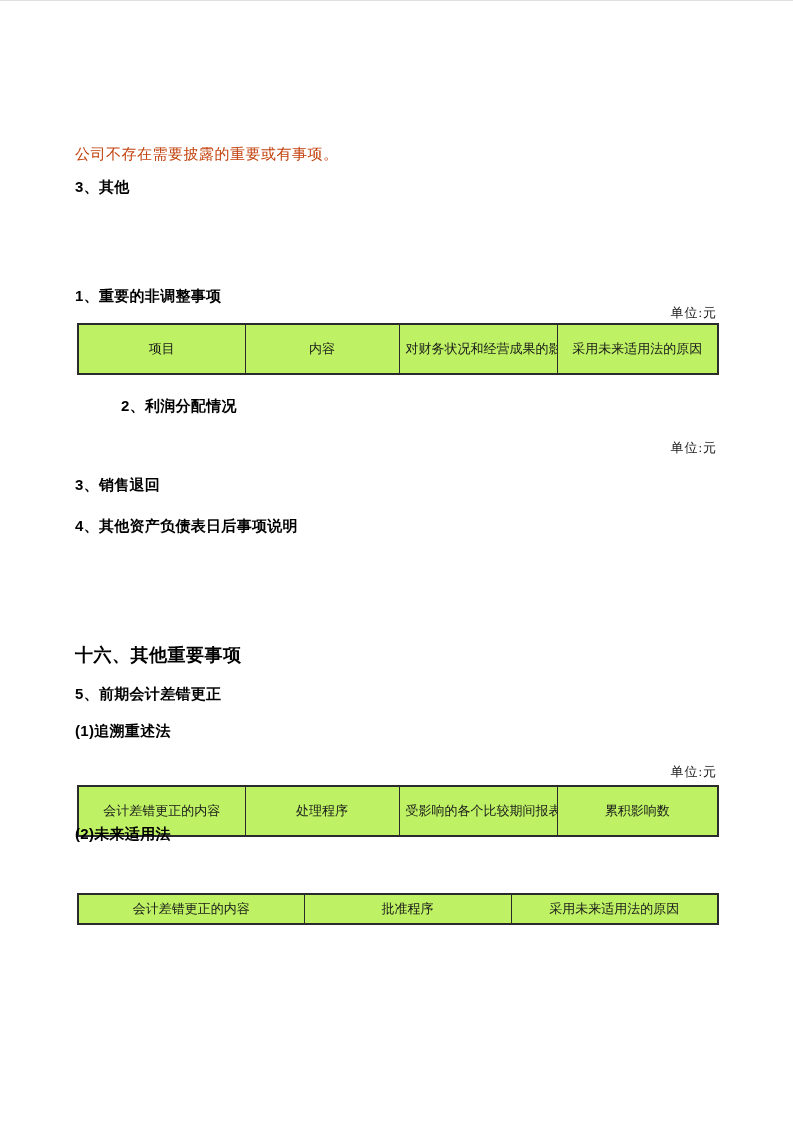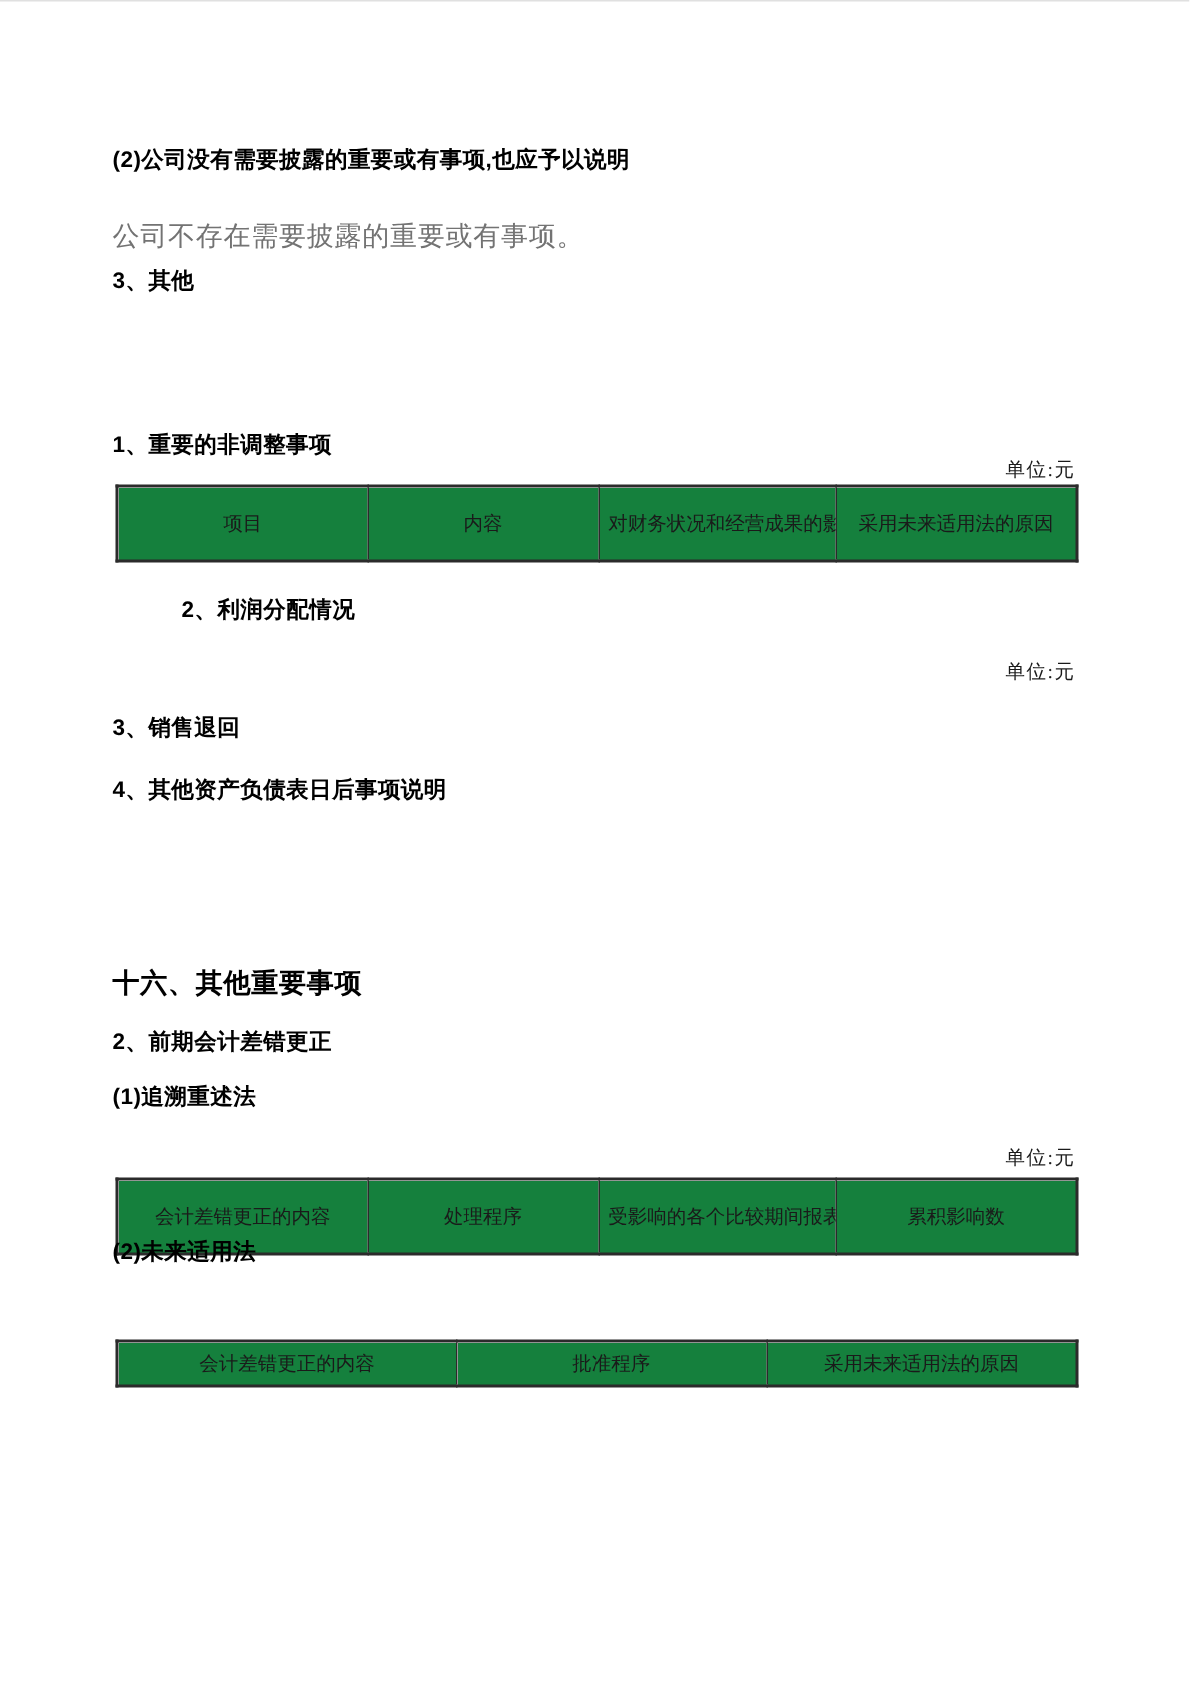--- a/index.html
+++ b/index.html
@@ -16,60 +16,59 @@
   .abs{position:absolute;white-space:nowrap;}
   .hd{
     font-family:"Liberation Sans","DejaVu Sans",sans-serif;
     font-weight:bold;
     color:#000;
   }
   .h1{font-size:18px;letter-spacing:0.5px;}
   .h2{font-size:15px;letter-spacing:0.3px;}
   .h3{font-size:15px;letter-spacing:0.3px;}
   .body-text{
-    font-size:18px;
-    color:#737373;
+    font-size:15px;
+    color:#c2410c;
     letter-spacing:0.5px;
   }
   .para{
     white-space:normal;
     text-align:justify;
     line-height:28.5px;
   }
   .unit{
     font-size:13px;
     color:#1a1a1a;
     letter-spacing:1px;
   }
   table.doc{
     border-collapse:collapse;
     table-layout:fixed;
     width:640px;
     border:2px solid #2b2b2b;
   }
   table.doc td{
     border:1px solid #2b2b2b;
-    background:#15803d;
+    background:#bef264;
     text-align:center;
     vertical-align:middle;
     font-size:13px;
     color:#1a1a1a;
     padding:2px 6px;
     line-height:20px;
     overflow:hidden;
   }
   .row-tall td{height:44px;}
   .row-short td{height:24px;}
 </style>
 </head>
 <body>
 
 <div class="page">
 
-  <div class="abs hd h2" style="top:96px;left:75px;">(2)公司没有需要披露的重要或有事项,也应予以说明</div>
 
   <div class="abs body-text" style="top:144px;left:75px;">公司不存在需要披露的重要或有事项。</div>
 
   <div class="abs hd h3" style="top:177px;left:75px;">3、其他</div>
 
 
   <div class="abs hd h3" style="top:262px;left:75px;margin-top:24px;">1、重要的非调整事项</div>
 
   <div class="abs unit" style="top:303px;right:76px;">单位:元</div>
 
@@ -94,21 +93,21 @@
 
   <div class="abs unit" style="top:438px;right:76px;">单位:元</div>
 
   <div class="abs hd h3" style="top:475px;left:75px;">3、销售退回</div>
 
   <div class="abs hd h3" style="top:516px;left:75px;">4、其他资产负债表日后事项说明</div>
 
 
   <div class="abs hd h1" style="top:642px;left:75px;">十六、其他重要事项</div>
 
-  <div class="abs hd h3" style="top:684px;left:75px;">2、前期会计差错更正</div>
+  <div class="abs hd h3" style="top:684px;left:75px;">5、前期会计差错更正</div>
 
   <div class="abs hd h3" style="top:721px;left:75px;">(1)追溯重述法</div>
 
   <div class="abs unit" style="top:762px;right:76px;">单位:元</div>
 
   <table class="doc abs" style="top:784px;left:77px;">
     <colgroup>
       <col style="width:167px">
         <col style="width:154px">
         <col style="width:158px">

